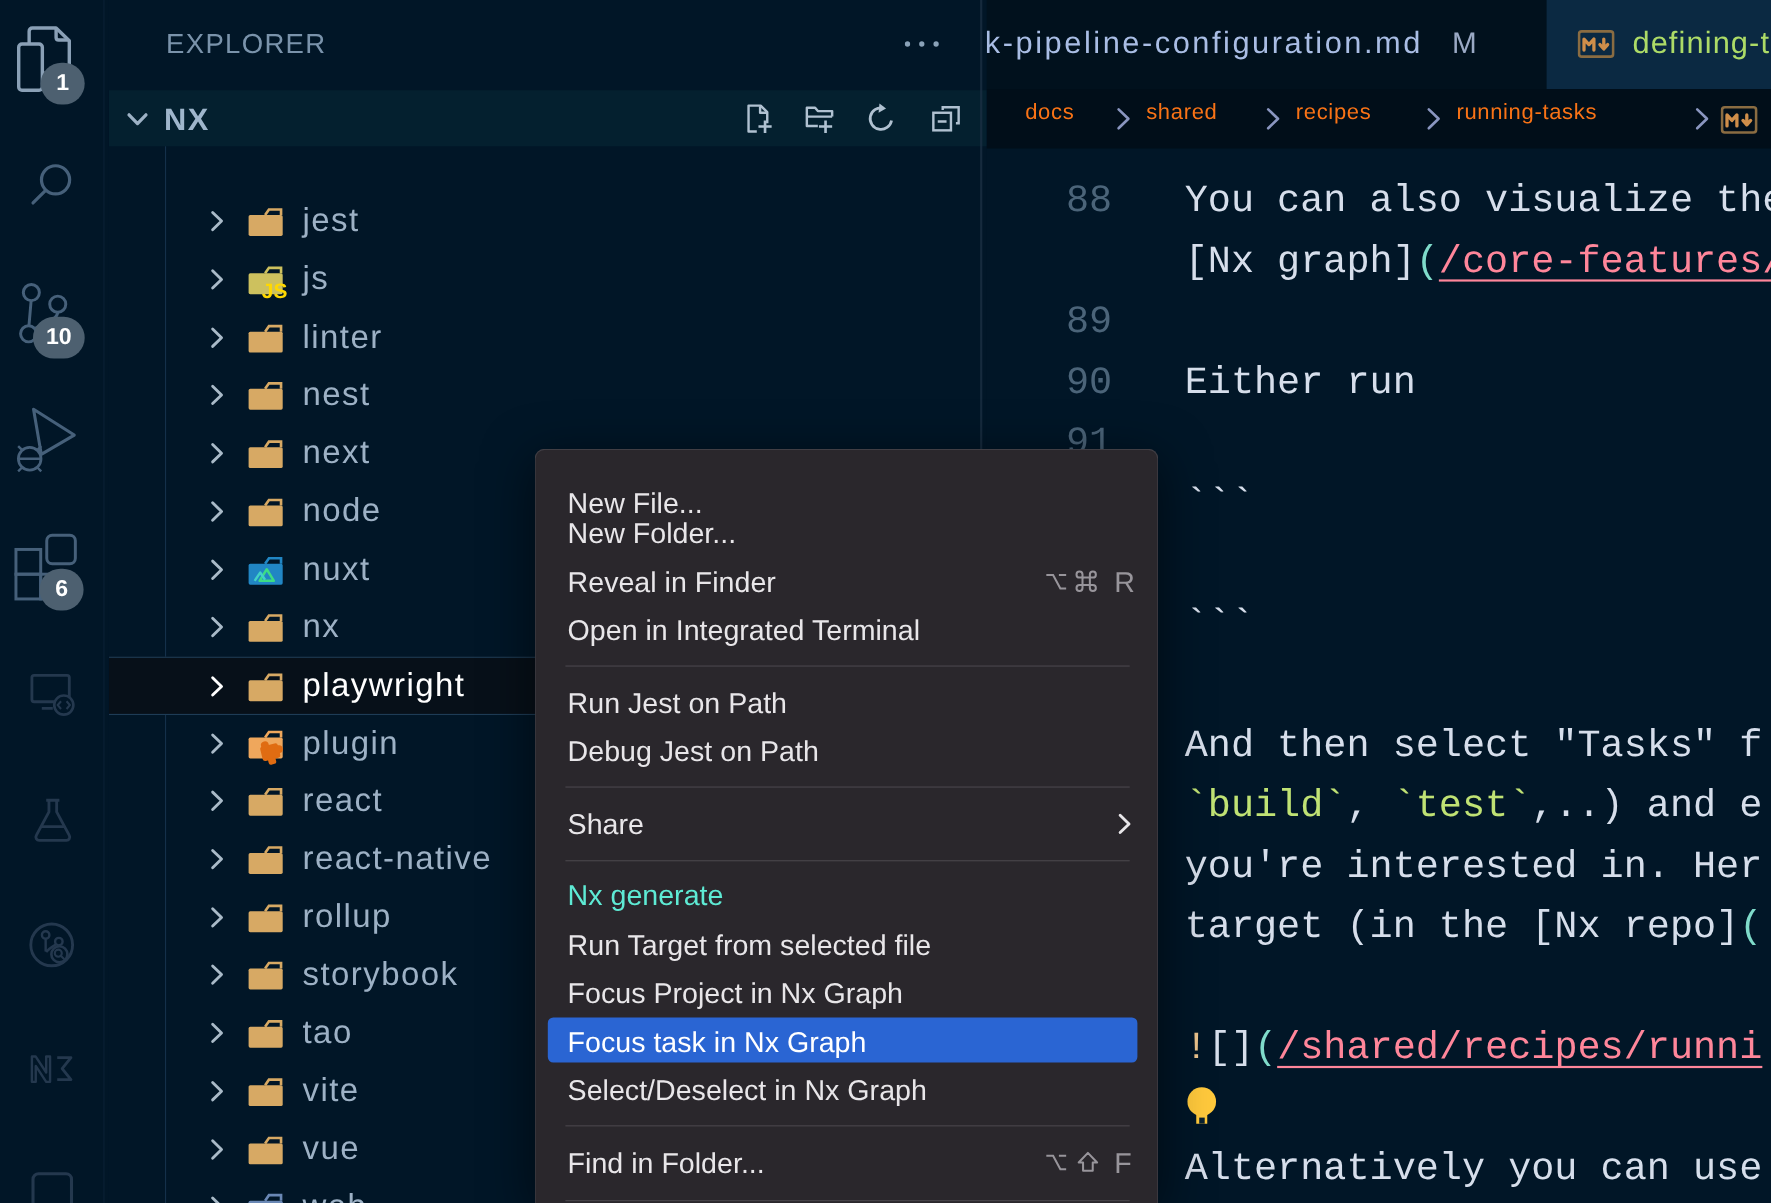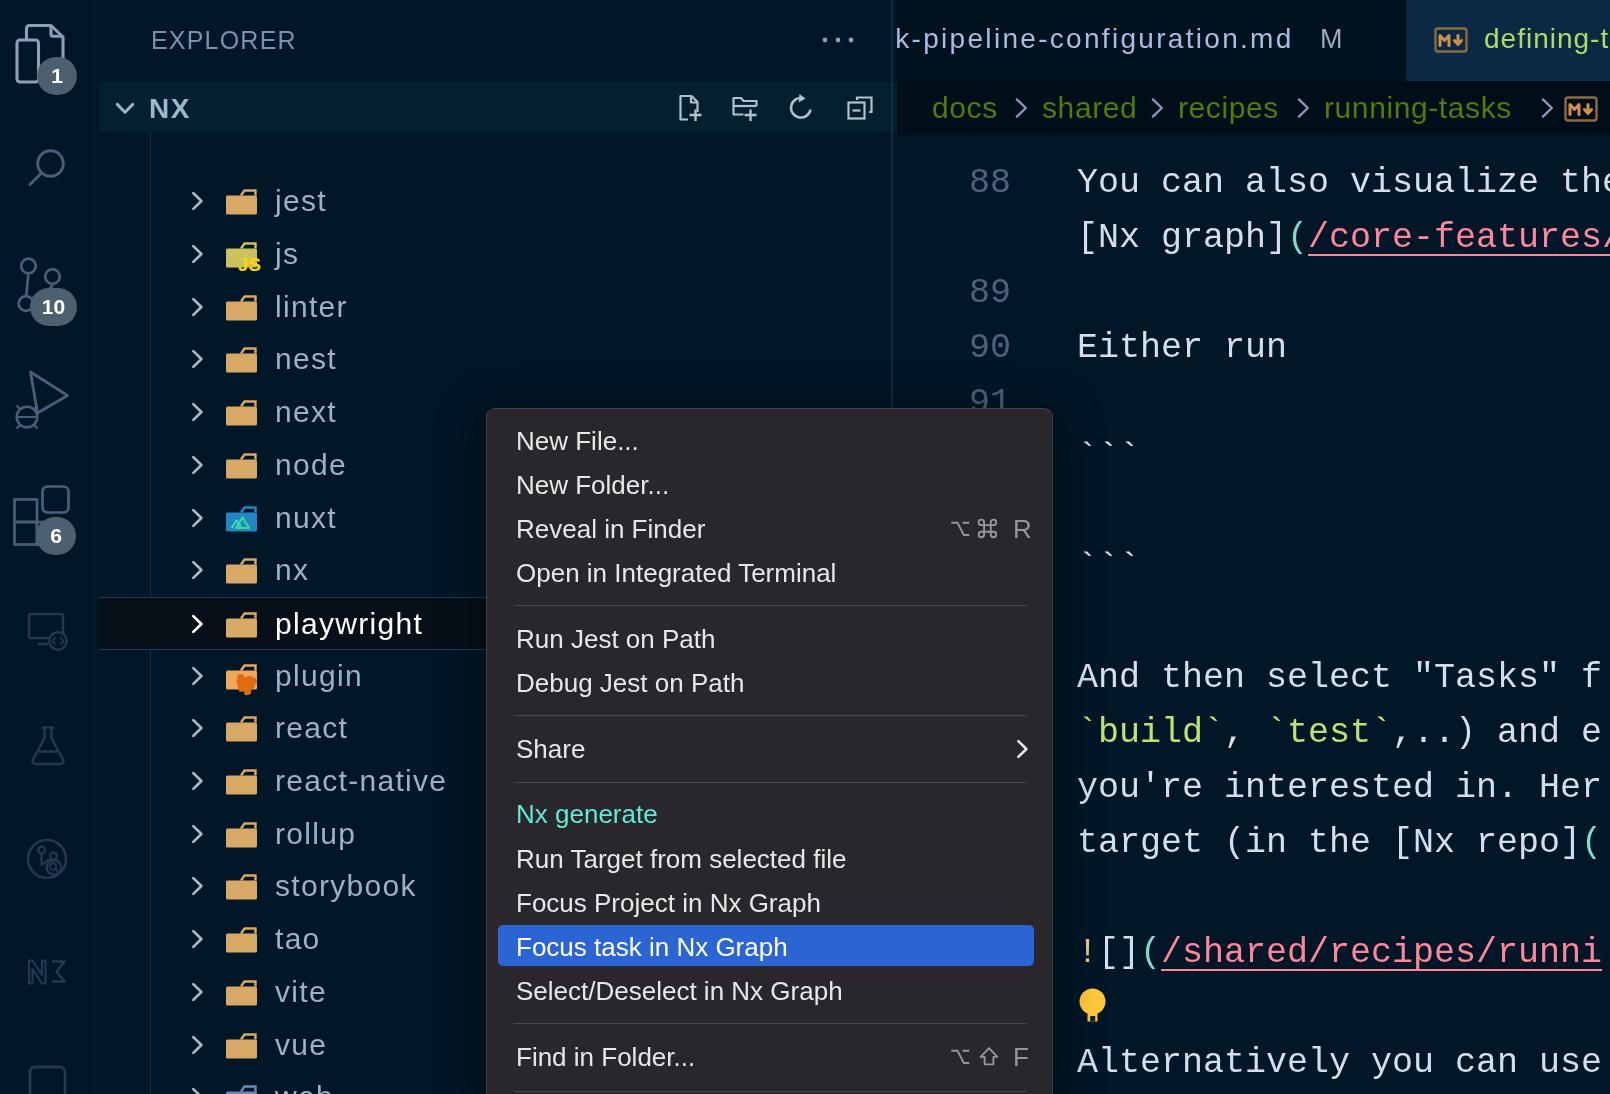--- a/index.html
+++ b/index.html
@@ -12,21 +12,21 @@
 .cline { position:absolute; left:184px; font-family:"Liberation Mono",monospace;
   font-size:35px; height:55px; line-height:55px; color:#d6deeb; white-space:pre; }
 .lnum { position:absolute; left:0px; width:118px; text-align:right; font-family:"Liberation Mono",monospace;
   font-size:35px; color:#4b6479; height:55px; line-height:55px; }
 .lnk { color:#ff869a; text-decoration:underline; text-underline-offset:7px; text-decoration-thickness:2px; text-decoration-skip-ink:none; }
 .tl { color:#7fdbca; }
 .grn { color:#c0e274; }
 .orn { color:#ecc48d; }
 .mi { position:absolute; left:29px; height:44px; line-height:44px; font-size:26px; color:#e8e6e9; white-space:pre; }
 .msep { position:absolute; left:27px; width:513px; height:1px; background:#4a474c; }
-.bc { position:absolute; top:10px; font-size:30px; color:#4d7c0f; letter-spacing:0.6px; }
+.bc { position:absolute; top:10px; font-size:20px; color:#f97316; letter-spacing:0.6px; }
 .trow { position:absolute; left:0; width:798px; height:53px; }
 .tlbl { position:absolute; left:176px; top:9px; font-size:30px; letter-spacing:1.3px; color:#9db1c5; }
 </style>
 </head>
 <body>
 <div id="stage">
 
 <div class="abs" id="editor" style="left:893px;top:0;width:717px;height:1094px;background:#011627;overflow:hidden;">
 <div class="abs" style="left:0;top:0;width:717px;height:81px;background:#01111d;">
 <span class="abs" style="left:-14px;top:23px;font-size:28px;letter-spacing:2.3px;color:#a9bde4;white-space:pre;">sk-pipeline-configuration.md</span>
@@ -360,21 +360,21 @@
           <path d="M4 33.5 V10.5 H7.5 L17 25 V10.5 H20.5 V33.5 H17 L7.5 19 V33.5 Z" fill="none" stroke="#24384e" stroke-width="2.2" stroke-linejoin="round"></path>
           <path d="M27 11.5 H39.5 L31.5 21.5 L39.5 31.5 H27" fill="none" stroke="#24384e" stroke-width="2.6" stroke-linejoin="round"></path>
         </svg></div>
 <div class="abs" style="left:25px;top:1062px;"><svg width="44" height="46" viewBox="0 0 44 46">
           <rect x="5" y="5" width="35" height="40" rx="5" fill="none" stroke="#24384e" stroke-width="2.8"></rect>
         </svg></div>
 </div>
 <div class="abs" style="left:891px;top:0;width:2px;height:1094px;background:#1b3044;opacity:0.8;"></div>
 <div class="abs" id="menu" style="left:486px;top:408px;width:567px;height:686px;background:#2a272c;border-radius:9px 9px 0 0;border:1px solid #413e44;border-bottom:none;box-shadow:0 10px 45px rgba(0,0,0,0.55);overflow:hidden;">
 <div class="abs" style="left:11px;top:516px;width:536px;height:41px;background:#2a65d3;border-radius:5px;"></div>
-<div class="mi" style="top:10px;color:#e8e6e9;">New File...</div>
+<div class="mi" style="top:26px;color:#e8e6e9;">New File...</div>
 <div class="mi" style="top:54px;color:#e8e6e9;">New Folder...</div>
 <div class="mi" style="top:98px;color:#e8e6e9;">Reveal in Finder</div>
 <div class="abs" style="left:462px;top:108px;transform:scale(0.88);transform-origin:top left;"><svg width="25" height="26" viewBox="0 0 25 26">
           <path d="M2.5 6.5 H9.5 L17 20.5 H23 M15.5 6.5 H23" fill="none" stroke="#98959b" stroke-width="2.1"></path>
         </svg></div>
 <div class="abs" style="left:489px;top:108px;transform:scale(0.88);transform-origin:top left;"><svg width="26" height="26" viewBox="0 0 26 26">
           <path d="M9.2 9.2 H16.8 V16.8 H9.2 Z" stroke="#98959b" stroke-width="2.1" fill="none"></path>
           <path d="M9.2 9.2 V6 a3.1 3.1 0 1 0 -3.1 3.2 Z M16.8 9.2 V6 a3.1 3.1 0 1 1 3.1 3.2 Z M9.2 16.8 V20 a3.1 3.1 0 1 1 -3.1 -3.2 Z M16.8 16.8 V20 a3.1 3.1 0 1 0 3.1 -3.2 Z" stroke="#98959b" stroke-width="2.1" fill="none"></path>
         </svg></div>
 <div class="abs" style="left:526px;top:98px;height:44px;line-height:44px;font-size:26px;color:#98959b;">R</div>

